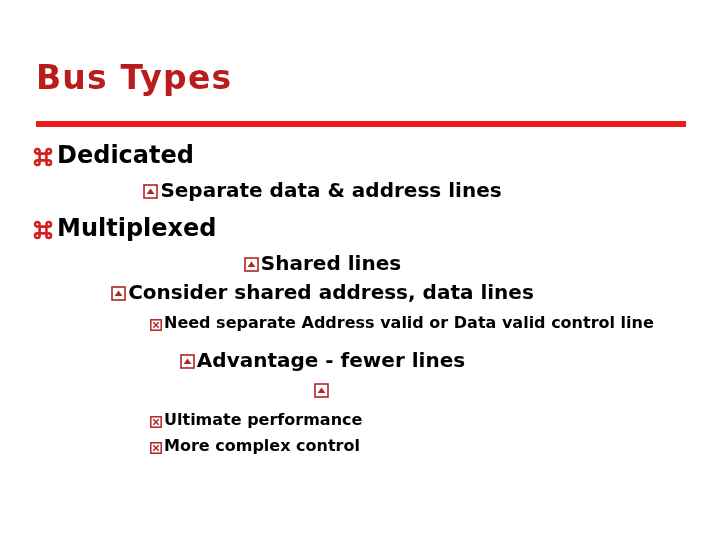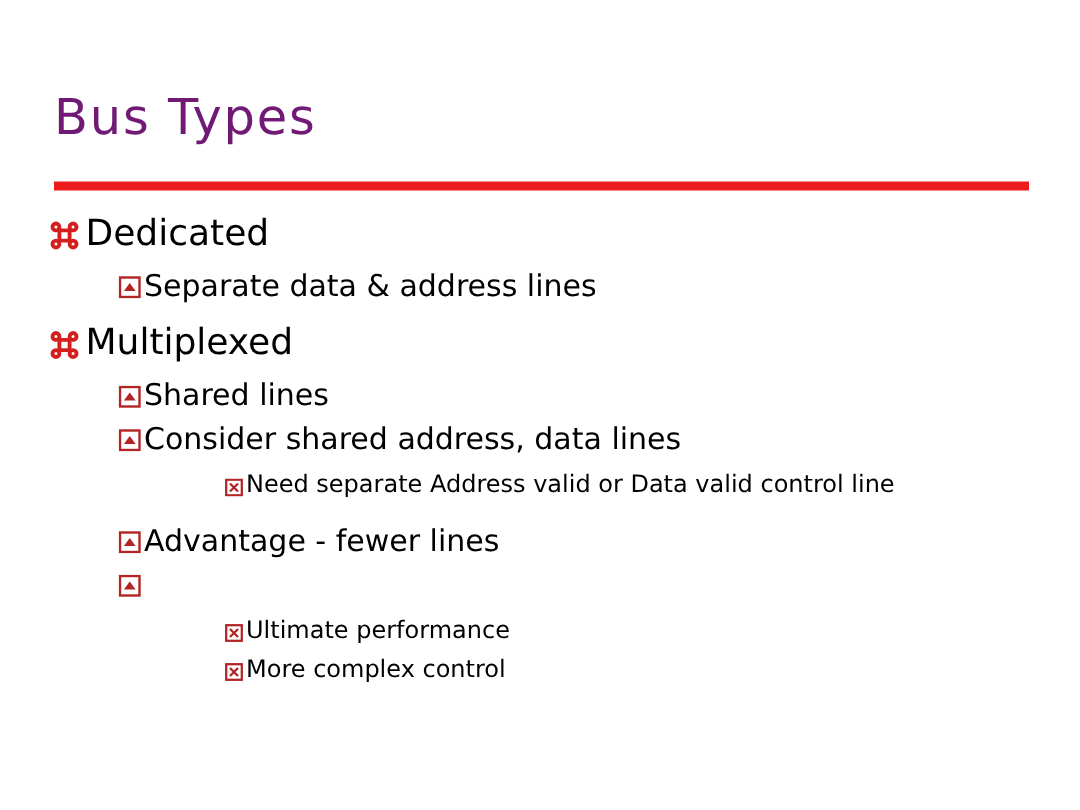--- a/index.html
+++ b/index.html
@@ -20,44 +20,45 @@
     background: #ffffff;
     overflow: hidden;
   }
 
   
   .slide-title {
     position: absolute;
     left: 36px;
     top: 58px;
     font-family: "DejaVu Sans", "Liberation Sans", sans-serif;
-    font-weight: normal;
+    font-weight: bold;
     font-size: 33px;
     line-height: 40px;
     letter-spacing: 1.2px;
-    color: #701a75;
+    color: #b91c1c;
     white-space: nowrap;
   }
 
   
   .title-rule {
     position: absolute;
     left: 36px;
     top: 121px;
     width: 650px;
     height: 6px;
     background: #ED1C1C;
   }
 
   
   .body-area {
     position: absolute;
     left: 0;
     top: 140px;
     width: 582px;
+    font-weight: bold;
   }
 
   .bullet-row {
     display: flex;
     align-items: baseline;
     white-space: nowrap;
   }
 
   .bullet-text {
     color: #000000;
@@ -73,22 +74,23 @@
     font-size: 24px;
     line-height: 30px;
   }
   .lvl1 .glyph {
     width: 24px;
     flex: 0 0 24px;
   }
 
   
   .lvl2 {
-    padding-left: 79px;
+    padding-left: 63px;
     height: 29px;
+    justify-content: center;
   }
   .lvl2 .bullet-text {
     font-size: 20px;
     line-height: 26px;
   }
   .lvl2 .glyph {
     width: 17px;
     flex: 0 0 17px;
   }
 

